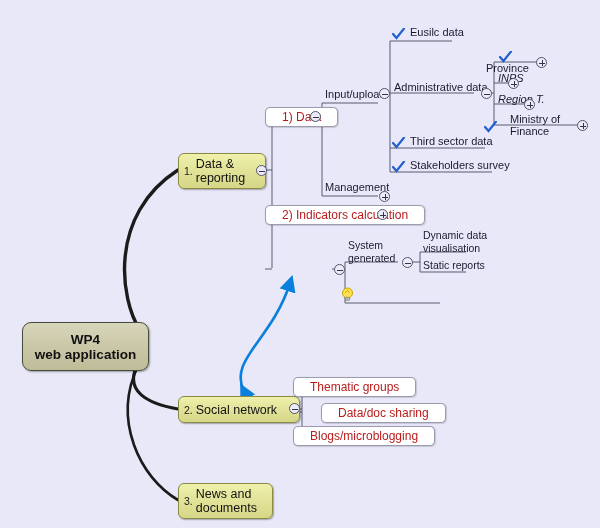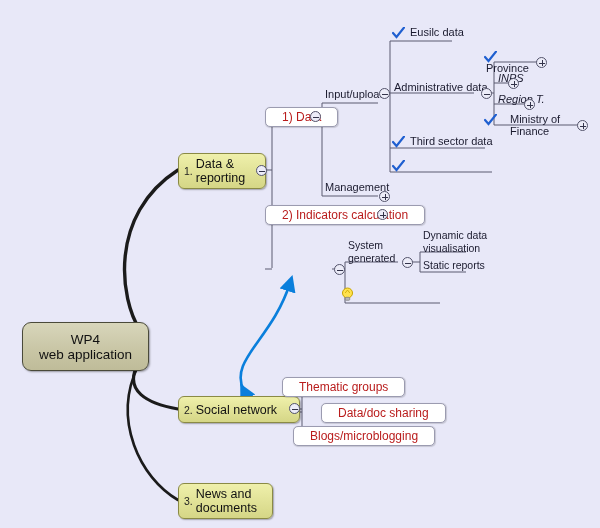--- a/index.html
+++ b/index.html
@@ -18,21 +18,21 @@
 
   .central{
     left:22px;top:322px;
     width:125px;height:47px;
     border:1.4px solid #4a4a3a;
     border-radius:9px;
     background:linear-gradient(180deg,#d8d6bb 0%,#c9c6a6 55%,#bfbc99 100%);
     box-shadow:1px 1px 2px rgba(0,0,0,.35);
     display:flex;align-items:center;justify-content:center;
     text-align:center;
-    font-size:13.5px;font-weight:normal;color:#111;
+    font-size:13.5px;font-weight:bold;color:#111;
     line-height:15px;
   }
 
   .main-branch{
     border:1.3px solid #8a8a45;
     border-radius:6px;
     background:linear-gradient(180deg,#eff0ab 0%,#e3e49a 45%,#d5d686 100%);
     box-shadow:1px 1px 1.5px rgba(0,0,0,.3);
     display:flex;align-items:center;
     padding:0 5px;
@@ -51,28 +51,28 @@
     background:#ffffff;
     display:flex;align-items:center;
     padding:0 16px;
     font-size:12px;color:#b91c1c;
     box-shadow:0.5px 0.5px 1px rgba(0,0,0,.15);
     height:18px;
   }
   #n-data{left:265px;top:107px;}
   #n-indicators{left:265px;top:205px;}
   #n-reporting{left:265px;top:260px;}
-  #n-thematic{left:282px;top:377px;}
+  #n-thematic{left:293px;top:377px;}
   #n-datadoc{left:293px;top:403px;margin-left:28px;}
   #n-blogs{left:293px;top:426px;}
 
   
   .leaf{
     position:absolute;
-    display:flex;align-items:flex-start;
+    display:flex;align-items:center;
     font-size:11px;color:#1a1a2e;
     padding-bottom:1px;
     line-height:12px;
   }
   .leaf .txt{padding:0 2px 1px 2px;}
   .leaf.italic .txt{font-style:italic;}
   .chk{
     display:inline-block;width:13px;height:12px;margin-right:3px;position:relative;top:1px;
   }
   .bulb{display:inline-block;width:13px;height:14px;margin-right:4px;position:relative;top:2px;}
@@ -239,20 +239,21 @@
     </span>
     <span class="txt">Third sector data</span>
   </div>
 
   <div class="leaf" style="left:392px;top:159px;">
     <span class="chk">
       <svg width="13" height="12" viewBox="0 0 13 12">
           <path d="M1,6 L4.5,10 L12,0.6" stroke="#1f5fd0" stroke-width="2.2" fill="none" stroke-linecap="round"></path>
         </svg>
     </span>
+    <span class="txt">Stakeholders survey</span>
   </div>
 
   <div class="leaf" style="left:484px;top:50px;flex-direction:column;">
     <span class="chk">
       <svg width="13" height="12" viewBox="0 0 13 12">
           <path d="M1,6 L4.5,10 L12,0.6" stroke="#1f5fd0" stroke-width="2.2" fill="none" stroke-linecap="round"></path>
         </svg>
     </span>
     <span class="txt">Province</span>
   </div>

